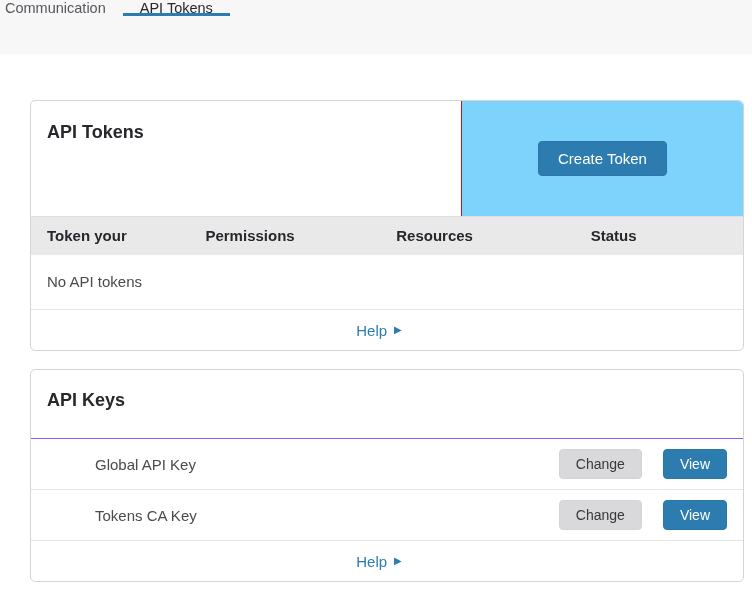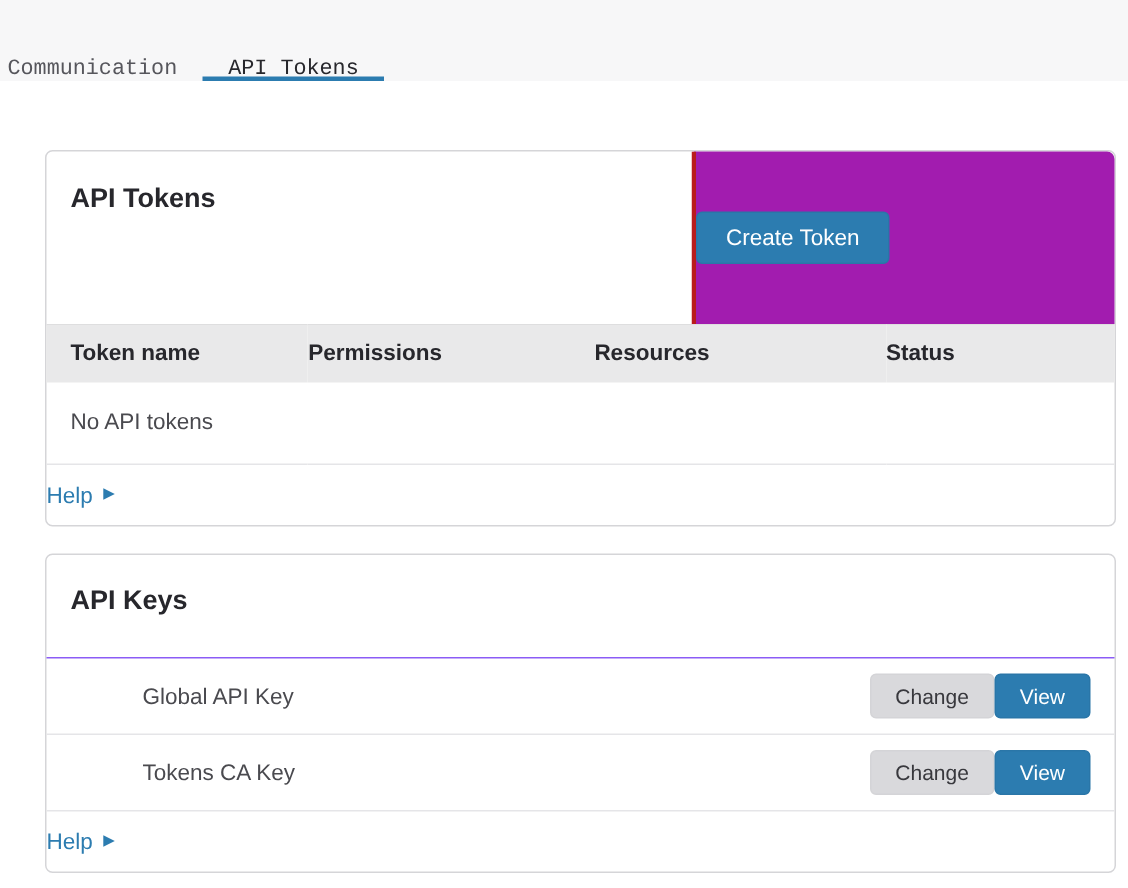--- a/index.html
+++ b/index.html
@@ -9,23 +9,22 @@
     background: #ffffff;
     font-family: "Liberation Sans", sans-serif;
     color: #333;
   }
 
   
   .tabbar {
     height: 54px;
     background: #f7f7f8;
     display: flex;
-    align-items: flex-end;
+    align-items: flex-start;
     padding-left: 5px;
-    font-family: Liberation Mono, monospace;
   }
   .tab {
     display: flex; align-items: center;
     padding: 0 17px;
     font-size: 14.5px;
     color: #56565c;
     position: relative;
     cursor: pointer;
     white-space: nowrap;
   }
@@ -63,24 +62,24 @@
     color: #27272c;
   }
   .card-desc {
     margin: 0;
     font-size: 15px;
     line-height: 24px;
     color: #4a4a4f;
   }
   .c1-right {
     flex: 1;
-    background: #a21caf;
-    border-left: 3px solid #b91c1c;
+    background: #7dd3fc;
+    border-left: 1px solid #b91c1c;
     border-top-right-radius: 5px;
-    display: flex; align-items: center; justify-content: flex-start;
+    display: flex; align-items: center; justify-content: center;
   }
 
   button { font-family: inherit; cursor: pointer; }
   .btn-primary {
     background: #2c7cb0;
     border: 1px solid #2a76a8;
     color: #fff;
     font-size: 15px;
     padding: 8px 19px;
     border-radius: 4px;
@@ -121,21 +120,21 @@
   table.tokens td {
     height: 55px;
     color: #4a4a4f;
     border-bottom: 1px solid #e5e5e8;
     padding: 0 0 0 16px;
   }
 
   
   .card-footer {
     height: 40px;
-    display: flex; align-items: center; justify-content: flex-start;
+    display: flex; align-items: center; justify-content: center;
     padding-right: 16px;
   }
   .help-link {
     color: #2c7cb0;
     font-size: 15px;
     text-decoration: none;
     display: inline-flex; align-items: center;
     cursor: pointer;
   }
   .help-arrow {
@@ -148,21 +147,21 @@
   .c2-header {
     padding: 20px 16px 17px 16px;
     border-bottom: 1px solid #8b5cf6;
   }
   .key-row {
     display: flex; align-items: center; justify-content: space-between;
     padding: 10px 16px;
     border-bottom: 1px solid #e5e5e8;
   }
   .key-name { font-size: 15px; color: #4a4a4f; margin-left: 48px; }
-  .key-actions { display: flex; }
+  .key-actions { display: flex; gap: 21px; }
 </style>
 </head>
 <body>
 
 <nav class="tabbar">
   <div class="tab">Communication</div>
   <div class="tab active">API Tokens</div>
 </nav>
 
 <section class="card card-tokens">
@@ -177,21 +176,21 @@
 
   <table class="tokens">
     <colgroup>
       <col style="width:24.5%">
         <col style="width:26.8%">
       <col style="width:27.3%">
         <col style="width:21.4%">
     </colgroup>
     <thead>
       <tr>
-        <th class="first">Token name</th>
+        <th class="first">Token your</th>
         <th>Permissions</th>
         <th>Resources</th>
         <th>Status</th>
       </tr>
     </thead>
     <tbody>
       <tr>
         <td colspan="4">No API tokens</td>
       </tr>
     </tbody>

